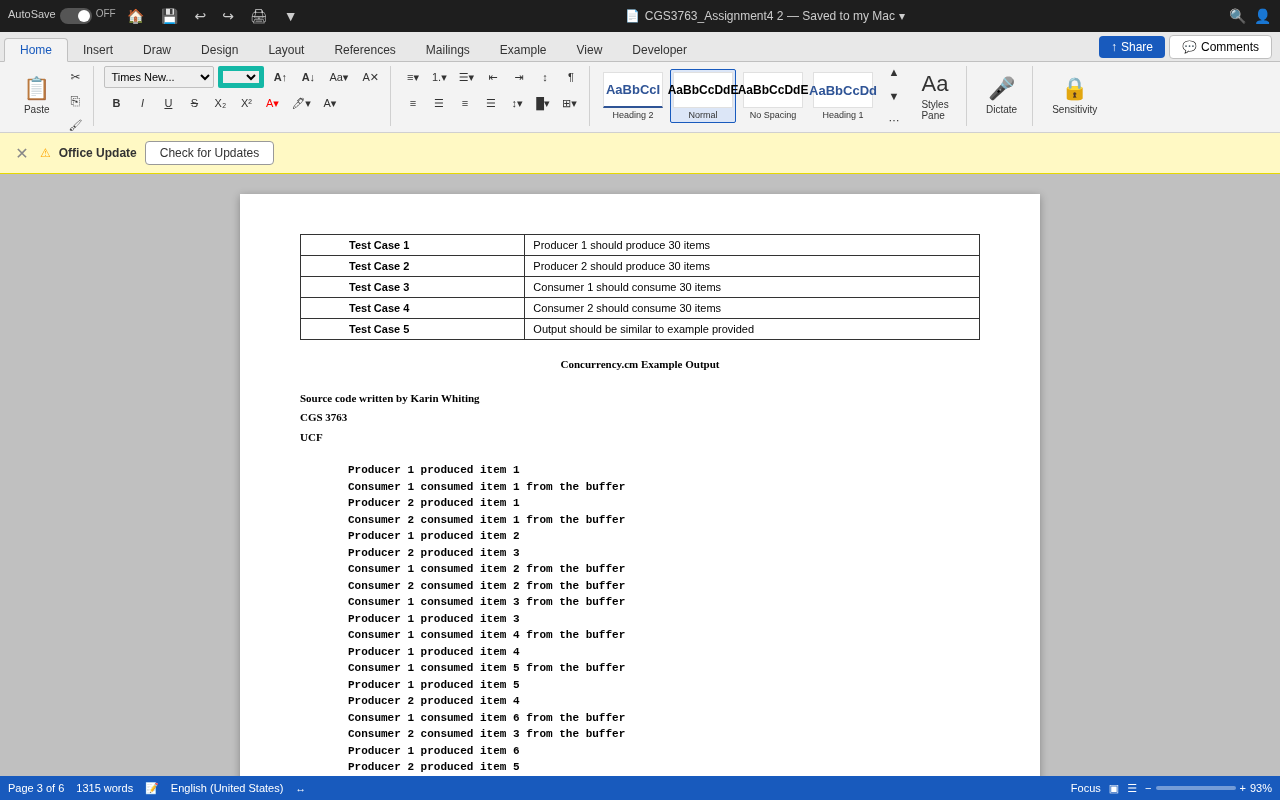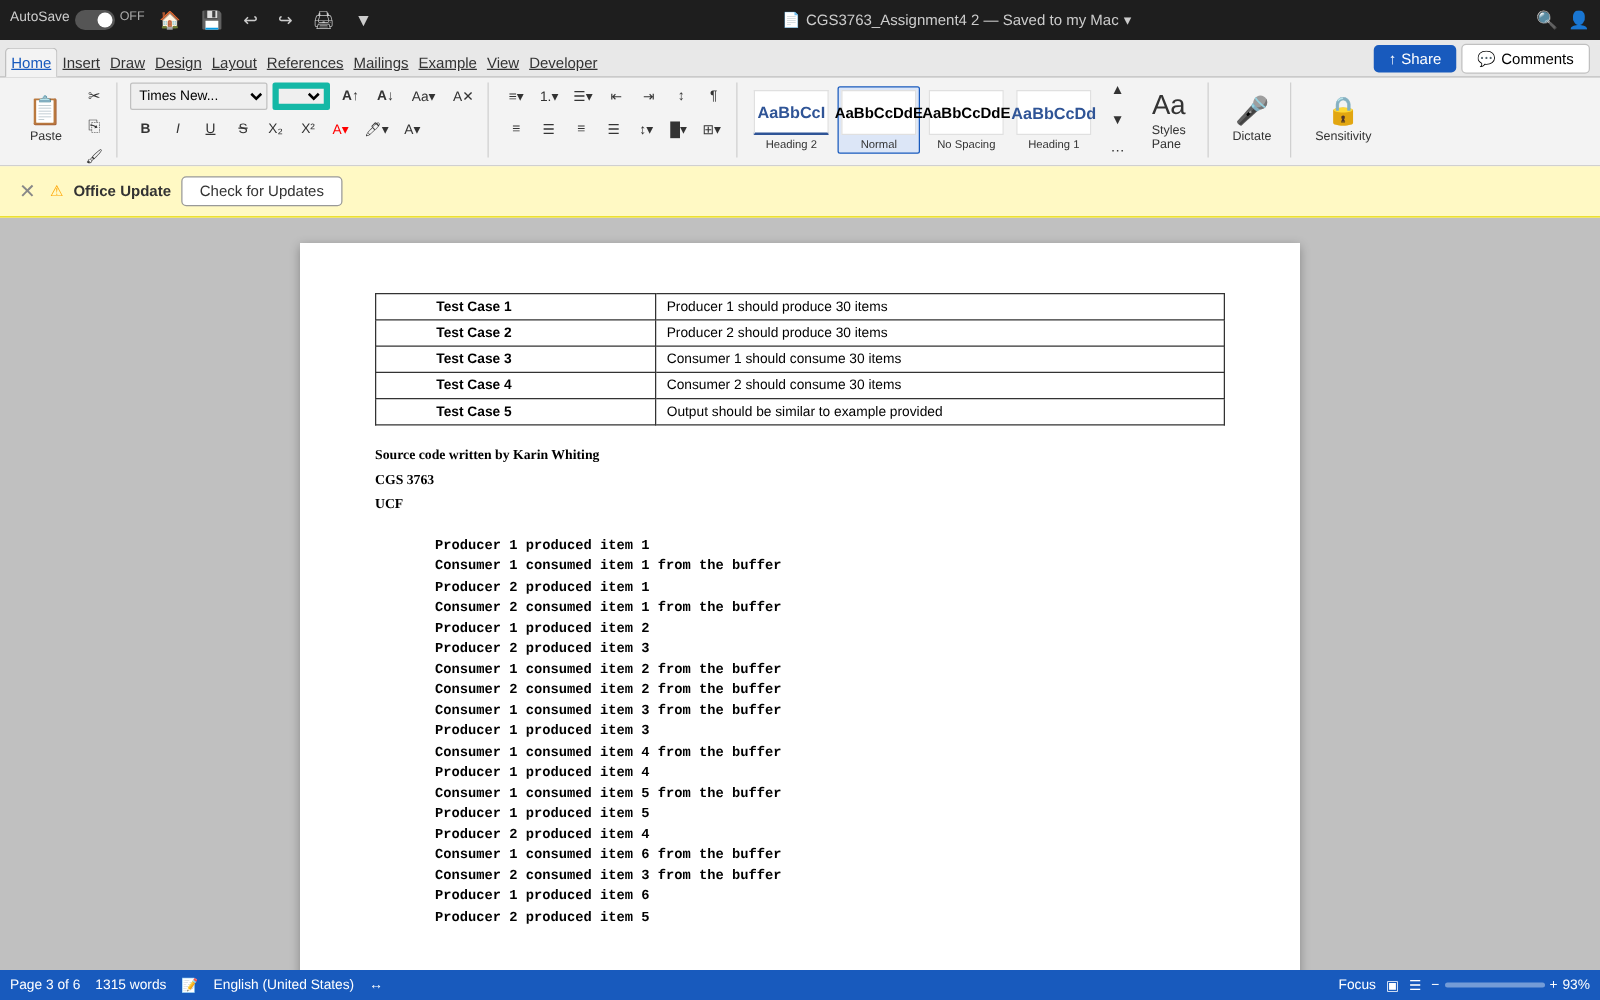--- a/index.html
+++ b/index.html
@@ -13,21 +13,21 @@
     .autosave-toggle-inner { background: #fff; border-radius: 50%; width: 12px; height: 12px; margin-left: auto; }
     .title-bar-icons { display: flex; gap: 8px; align-items: center; }
     .title-bar-icon { color: #ccc; font-size: 14px; cursor: pointer; padding: 2px 4px; }
     .title-bar-center { flex: 1; text-align: center; font-size: 12px; color: #ccc; display: flex; align-items: center; justify-content: center; gap: 4px; }
     .title-bar-right { display: flex; align-items: center; gap: 8px; }
     .title-bar-right-icon { color: #ccc; font-size: 14px; cursor: pointer; }
 
     
     .ribbon { background: #f3f3f3; border-bottom: 1px solid #d0d0d0; flex-shrink: 0; }
     .ribbon-tabs { display: flex; background: #e8e8e8; height: 30px; align-items: flex-end; padding: 0 4px; border-bottom: 1px solid #c0c0c0; }
-    .ribbon-tab { padding: 4px 4px; font-size: 12px; cursor: pointer; border-radius: 4px 4px 0 0; color: #333; text-decoration: underline; }
+    .ribbon-tab { padding: 4px 15px; font-size: 12px; cursor: pointer; border-radius: 4px 4px 0 0; color: #333; }
     .ribbon-tab.active { background: #f3f3f3; border: 1px solid #c0c0c0; border-bottom: 1px solid #f3f3f3; color: #185abd; font-weight: 500; margin-bottom: -1px; }
     .share-btn { background: #185abd; color: white; border: none; border-radius: 4px; padding: 4px 12px; font-size: 12px; cursor: pointer; display: flex; align-items: center; gap: 4px; }
     .comments-btn { background: white; border: 1px solid #c0c0c0; border-radius: 4px; padding: 4px 12px; font-size: 12px; cursor: pointer; display: flex; align-items: center; gap: 4px; }
     .ribbon-content { display: flex; align-items: center; padding: 4px 8px 6px; gap: 4px; position: relative; height: 70px; overflow: hidden; }
     .ribbon-group { display: flex; align-items: flex-start; padding: 0 6px; border-right: 1px solid #d0d0d0; gap: 4px; height: 60px; }
     .ribbon-group:last-child { border-right: none; }
     .ribbon-btn { display: flex; align-items: center; justify-content: center; padding: 2px 4px; cursor: pointer; border-radius: 2px; font-size: 11px; color: #333; min-width: 24px; height: 22px; border: 1px solid transparent; }
     .ribbon-btn-large { display: flex; flex-direction: column; align-items: center; justify-content: center; padding: 4px 8px; cursor: pointer; border-radius: 4px; font-size: 10px; color: #333; height: 58px; min-width: 44px; border: 1px solid transparent; }
     .ribbon-btn-large .icon { font-size: 22px; }
     .ribbon-btn-large .label { font-size: 10px; margin-top: 2px; }
@@ -278,20 +278,23 @@
           <td class="description">Consumer 2 should consume 30 items</td>
         </tr>
         <tr>
           <td class="test-case">Test Case 5</td>
           <td class="description">Output should be similar to example provided</td>
         </tr>
       </tbody>
         </table>
     </div>
 
+    <div class="doc-text doc-section-title" style="margin-top:16px;">
+      <span>Concurrency.cm Example Output</span>
+    </div>
 
     <div class="doc-text doc-bold" style="margin-bottom:2px;">Source code written by Karin Whiting</div>
     <div class="doc-text doc-bold" style="margin-bottom:2px;">CGS 3763</div>
     <div class="doc-text doc-bold" style="margin-bottom:16px;">UCF</div>
 
     <div class="code-output">
       <div class="code-line">Producer 1 produced item 1</div>
       <div class="code-line">Consumer 1 consumed item 1 from the buffer</div>
       <div class="code-line">Producer 2 produced item 1</div>
       <div class="code-line">Consumer 2 consumed item 1 from the buffer</div>

